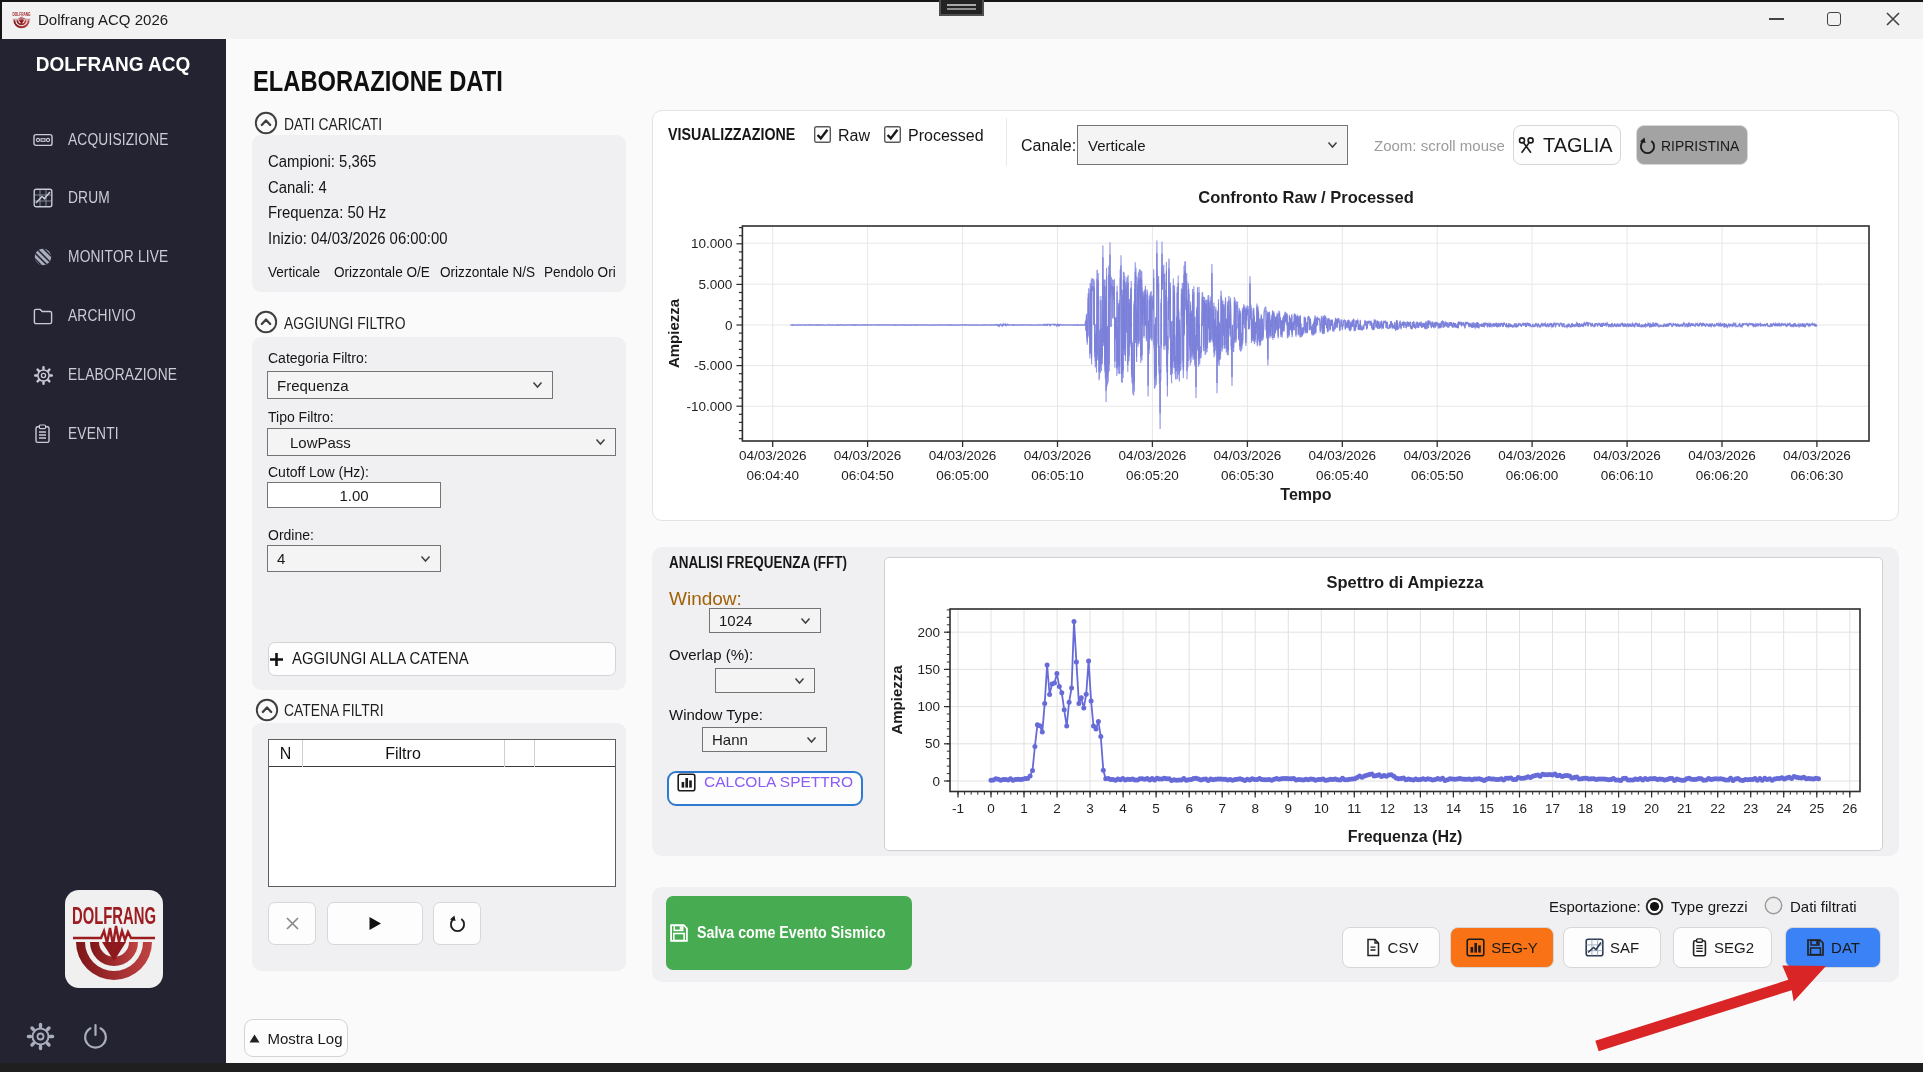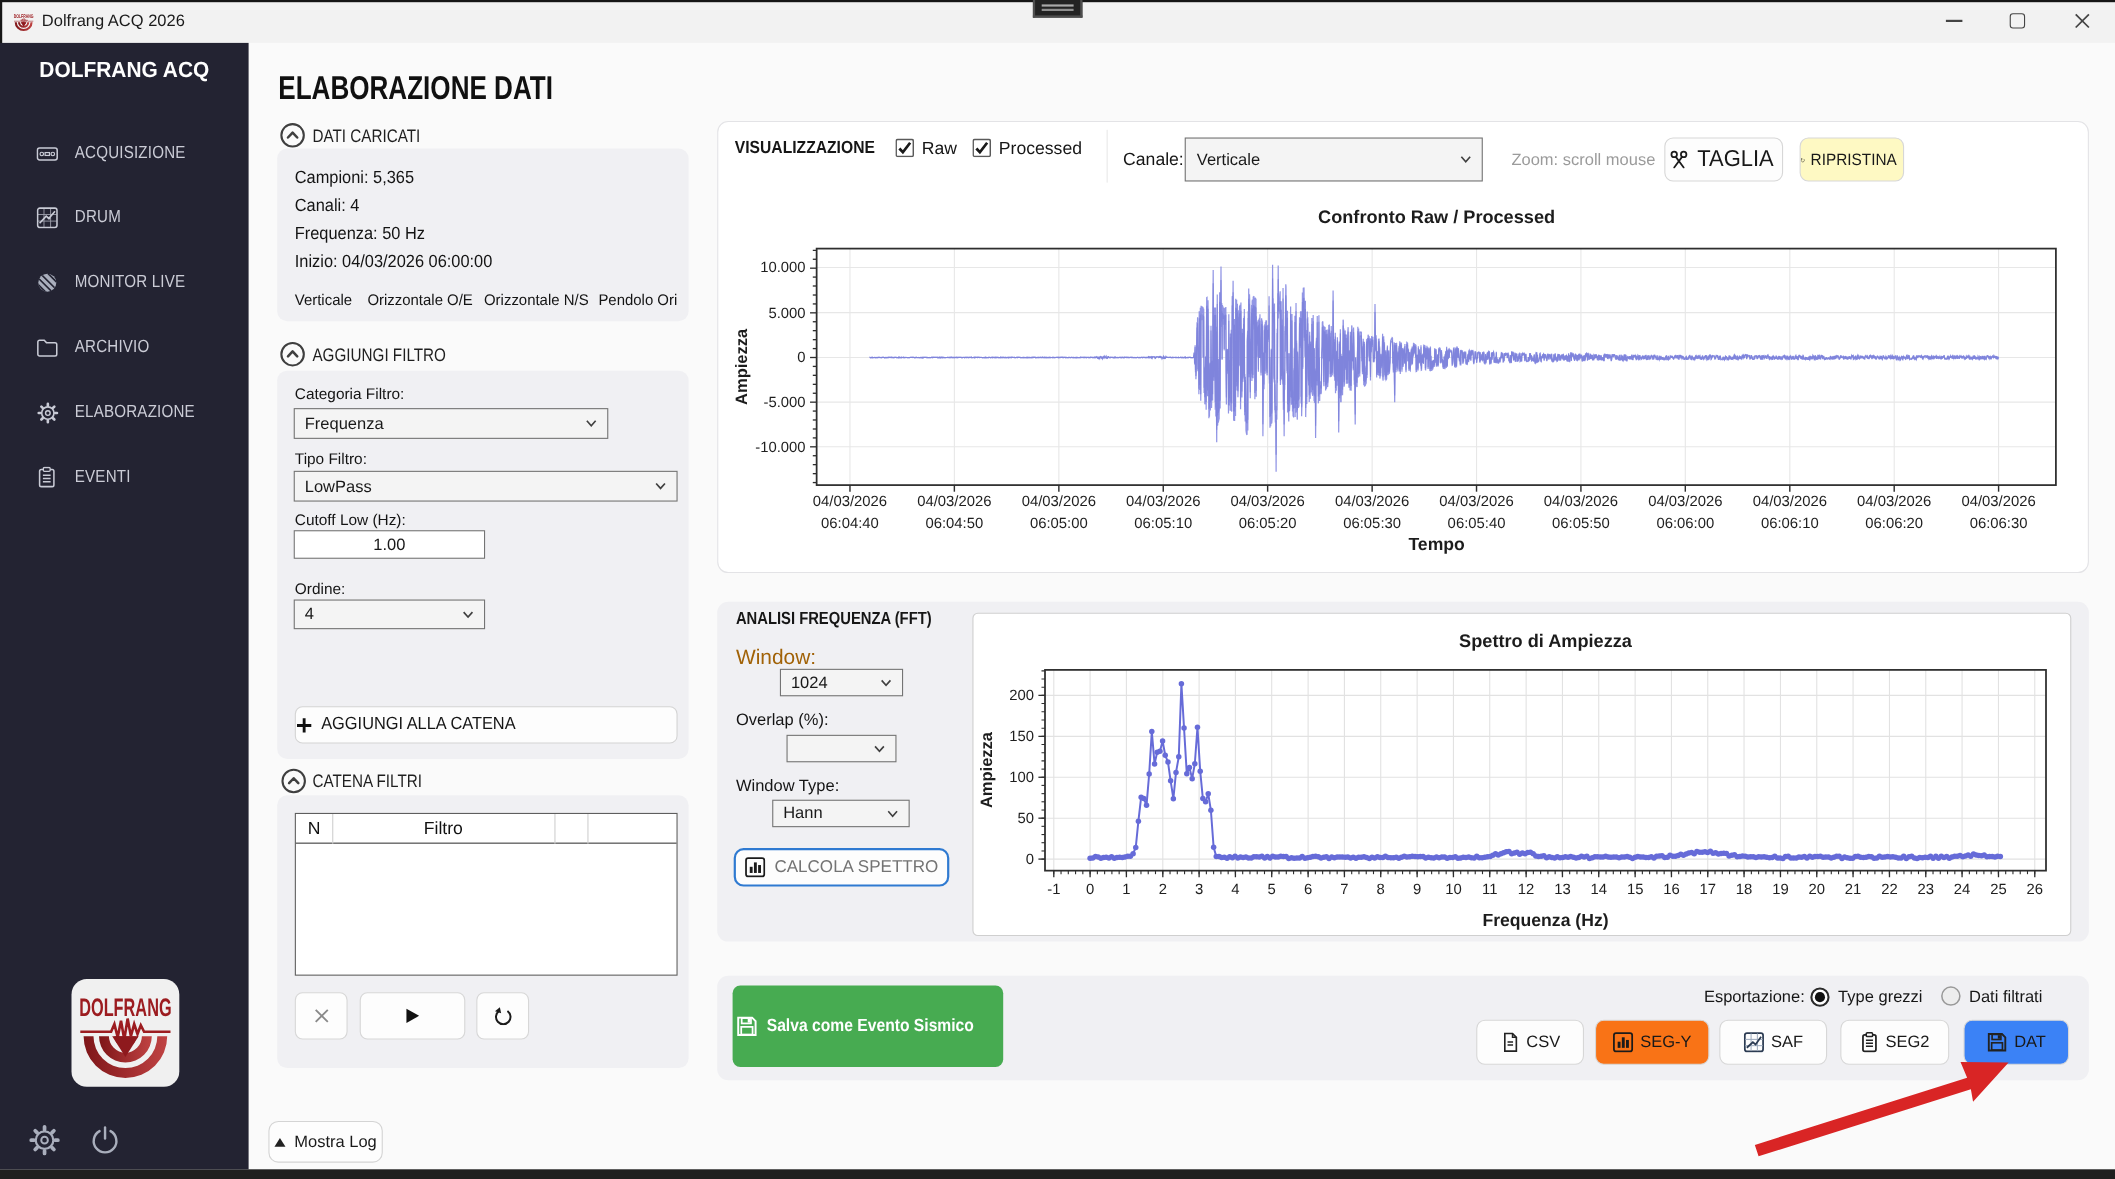--- a/index.html
+++ b/index.html
@@ -124,21 +124,21 @@
 <polyline points="7.8,14 12,9.5 16.2,14" fill="none" stroke="#3f3f3f" stroke-width="2.3" stroke-linecap="round" stroke-linejoin="round"></polyline>
   </svg>
 <div class="abs" style="left:284px;top:314px;font-size:16.5px;color:#1f1f1f;transform:scaleX(0.84);transform-origin:0 50%;white-space:nowrap">AGGIUNGI FILTRO</div>
 <div class="abs" style="left:252px;top:337px;width:374px;height:353px;background:#f0f0f3;border-radius:9px"></div>
 <div class="abs" style="left:268px;top:350px;font-size:14px;color:#141414">Categoria Filtro:</div>
 <div style="position:absolute;left:267px;top:371px;width:286px;height:28px;background:#f4f4f4;border:1px solid #747474;box-sizing:border-box;display:flex;align-items:center;padding-left:9px;font-size:15px;color:#191919">Frequenza
 <svg style="position:absolute;right:9px;top:50%;margin-top:-4px" width="11" height="8" viewBox="0 0 11 8">
       <polyline points="1.5,1.5 5.5,6 9.5,1.5" fill="none" stroke="#404040" stroke-width="1.5"></polyline>
     </svg></div>
 <div class="abs" style="left:268px;top:409px;font-size:14px;color:#141414">Tipo Filtro:</div>
-<div style="position:absolute;left:267px;top:428px;width:349px;height:28px;background:#f4f4f4;border:1px solid #747474;box-sizing:border-box;display:flex;align-items:center;padding-left:9px;font-size:15px;color:#191919">LowPass
+<div style="position:absolute;left:267px;top:428px;width:349px;height:28px;background:#f4f4f4;border:1px solid #747474;box-sizing:border-box;display:flex;align-items:center;padding-left:22px;font-size:15px;color:#191919">LowPass
 <svg style="position:absolute;right:9px;top:50%;margin-top:-4px" width="11" height="8" viewBox="0 0 11 8">
       <polyline points="1.5,1.5 5.5,6 9.5,1.5" fill="none" stroke="#404040" stroke-width="1.5"></polyline>
     </svg></div>
 <div class="abs" style="left:268px;top:464px;font-size:14px;color:#141414">Cutoff Low (Hz):</div>
 <div class="abs" style="left:267px;top:482px;width:174px;height:26px;background:#fff;border:1px solid #747474;display:flex;align-items:center;justify-content:center;font-size:15px;color:#191919">1.00</div>
 <div class="abs" style="left:268px;top:527px;font-size:14px;color:#141414">Ordine:</div>
 <div style="position:absolute;left:267px;top:545px;width:174px;height:27px;background:#f4f4f4;border:1px solid #747474;box-sizing:border-box;display:flex;align-items:center;padding-left:9px;font-size:15px;color:#191919">4
 <svg style="position:absolute;right:9px;top:50%;margin-top:-4px" width="11" height="8" viewBox="0 0 11 8">
       <polyline points="1.5,1.5 5.5,6 9.5,1.5" fill="none" stroke="#404040" stroke-width="1.5"></polyline>
     </svg></div>
@@ -202,21 +202,21 @@
 <div class="abs" style="left:1374px;top:137px;font-size:15px;color:#9b9b9b">Zoom: scroll mouse</div>
 <div style="position:absolute;left:1513px;top:125px;width:108px;height:40px;background:#fdfdfd;border:1px solid #d7d7d7;border-radius:8px;box-sizing:border-box;display:flex;align-items:center;justify-content:center;gap:9px;font-size:21px;color:#191919">
     <svg width="19" height="19" viewBox="0 0 19 19">
       <circle cx="5" cy="4.4" r="2.5" fill="none" stroke="#1b1b1b" stroke-width="1.6"></circle>
       <circle cx="13.6" cy="4.4" r="2.5" fill="none" stroke="#1b1b1b" stroke-width="1.6"></circle>
       <path d="M6.3 6.4 L13.6 16.2 M12.3 6.4 L5 16.2" stroke="#1b1b1b" stroke-width="1.6" stroke-linecap="round"></path>
       <circle cx="9.3" cy="10.3" r="0.9" fill="#1b1b1b"></circle>
     </svg>
     <span style="margin-left:-2px;transform:scaleX(0.95);transform-origin:0 50%">TAGLIA</span>
   </div>
-<div style="position:absolute;left:1636px;top:125px;width:95px;height:40px;background:#fef9c3;border:1px solid #d7d7d7;border-radius:8px;box-sizing:border-box;display:flex;align-items:center;justify-content:center;gap:9px;font-size:15px;color:#191919">
+<div style="position:absolute;left:1636px;top:125px;width:112px;height:40px;background:#a3a3a3;border:1px solid #d7d7d7;border-radius:8px;box-sizing:border-box;display:flex;align-items:center;justify-content:center;gap:9px;font-size:15px;color:#191919">
     <svg width="17" height="17" viewBox="0 0 17 17">
       <path d="M12.29 4.09 A6.6 6.6 0 1 1 4.71 4.09" fill="none" stroke="#1b1b1b" stroke-width="1.8"></path>
       <path d="M6.6 6.1 L5.4 0.6 L1.0 4.4 z" fill="#1b1b1b"></path>
     </svg>
     <span style="margin-left:-4px;transform:scaleX(0.93);transform-origin:0 50%">RIPRISTINA</span>
   </div>
 <svg class="abs" style="left:652px;top:110px" width="1247" height="411" viewBox="0 0 1247 411">
     <line x1="120.7" y1="116.0" x2="120.7" y2="331.0" stroke="#e7e7e7" stroke-width="1"></line>
     <line x1="215.6" y1="116.0" x2="215.6" y2="331.0" stroke="#e7e7e7" stroke-width="1"></line>
     <line x1="310.6" y1="116.0" x2="310.6" y2="331.0" stroke="#e7e7e7" stroke-width="1"></line>
@@ -320,21 +320,21 @@
 <div style="position:absolute;left:715px;top:668px;width:100px;height:25px;background:#f4f4f4;border:1px solid #747474;box-sizing:border-box;display:flex;align-items:center;padding-left:9px;font-size:15px;color:#191919">
 <svg style="position:absolute;right:9px;top:50%;margin-top:-4px" width="11" height="8" viewBox="0 0 11 8">
       <polyline points="1.5,1.5 5.5,6 9.5,1.5" fill="none" stroke="#404040" stroke-width="1.5"></polyline>
     </svg>
   </div>
 <div class="abs" style="left:669px;top:706px;font-size:15px;color:#141414">Window Type:</div>
 <div style="position:absolute;left:702px;top:727px;width:125px;height:25px;background:#f4f4f4;border:1px solid #747474;box-sizing:border-box;display:flex;align-items:center;padding-left:9px;font-size:15px;color:#191919">Hann
 <svg style="position:absolute;right:9px;top:50%;margin-top:-4px" width="11" height="8" viewBox="0 0 11 8">
       <polyline points="1.5,1.5 5.5,6 9.5,1.5" fill="none" stroke="#404040" stroke-width="1.5"></polyline>
     </svg></div>
-<div class="abs" style="left:667px;top:771px;width:196px;height:35px;background:#fdfdfd;border:2.4px solid #2f7ad1;border-radius:9px;display:flex;align-items:center;justify-content:center;font-size:15.5px;color:#737373;gap:8px"><svg width="19" height="19" viewBox="0 0 19 19">
+<div class="abs" style="left:667px;top:771px;width:196px;height:35px;background:#fdfdfd;border:2.4px solid #2f7ad1;border-radius:9px;display:flex;justify-content:center;font-size:15.5px;color:#8b5cf6;gap:8px"><svg width="19" height="19" viewBox="0 0 19 19">
       <rect x="1.2" y="1.2" width="16.6" height="16.6" rx="2" fill="none" stroke="#1b1b1b" stroke-width="1.6"></rect>
       <rect x="4.6" y="9" width="2.6" height="5.6" fill="#1b1b1b"></rect>
       <rect x="8.4" y="5" width="2.6" height="9.6" fill="#1b1b1b"></rect>
       <rect x="12.2" y="7.4" width="2.6" height="7.2" fill="#1b1b1b"></rect>
     </svg>CALCOLA SPETTRO</div>
 <div class="abs" style="left:884px;top:557px;width:999px;height:294px;background:#fff;border:1px solid #cfcfcf;border-radius:5px"></div>
 <svg class="abs" style="left:884px;top:557px" width="999" height="294" viewBox="0 0 999 294">
     <line x1="74.0" y1="52.0" x2="74.0" y2="234.5" stroke="#e2e2e2" stroke-width="1"></line>
     <line x1="107.0" y1="52.0" x2="107.0" y2="234.5" stroke="#e2e2e2" stroke-width="1"></line>
     <line x1="140.0" y1="52.0" x2="140.0" y2="234.5" stroke="#e2e2e2" stroke-width="1"></line>

